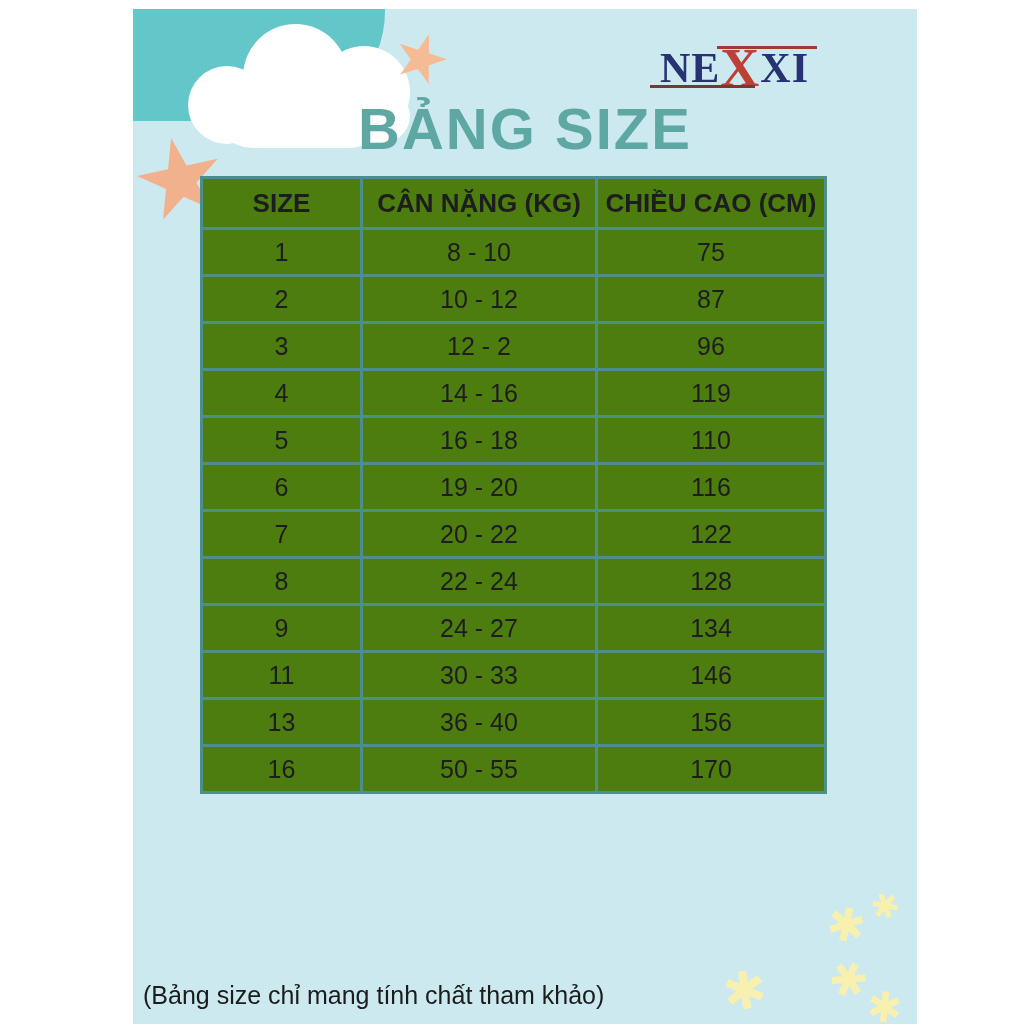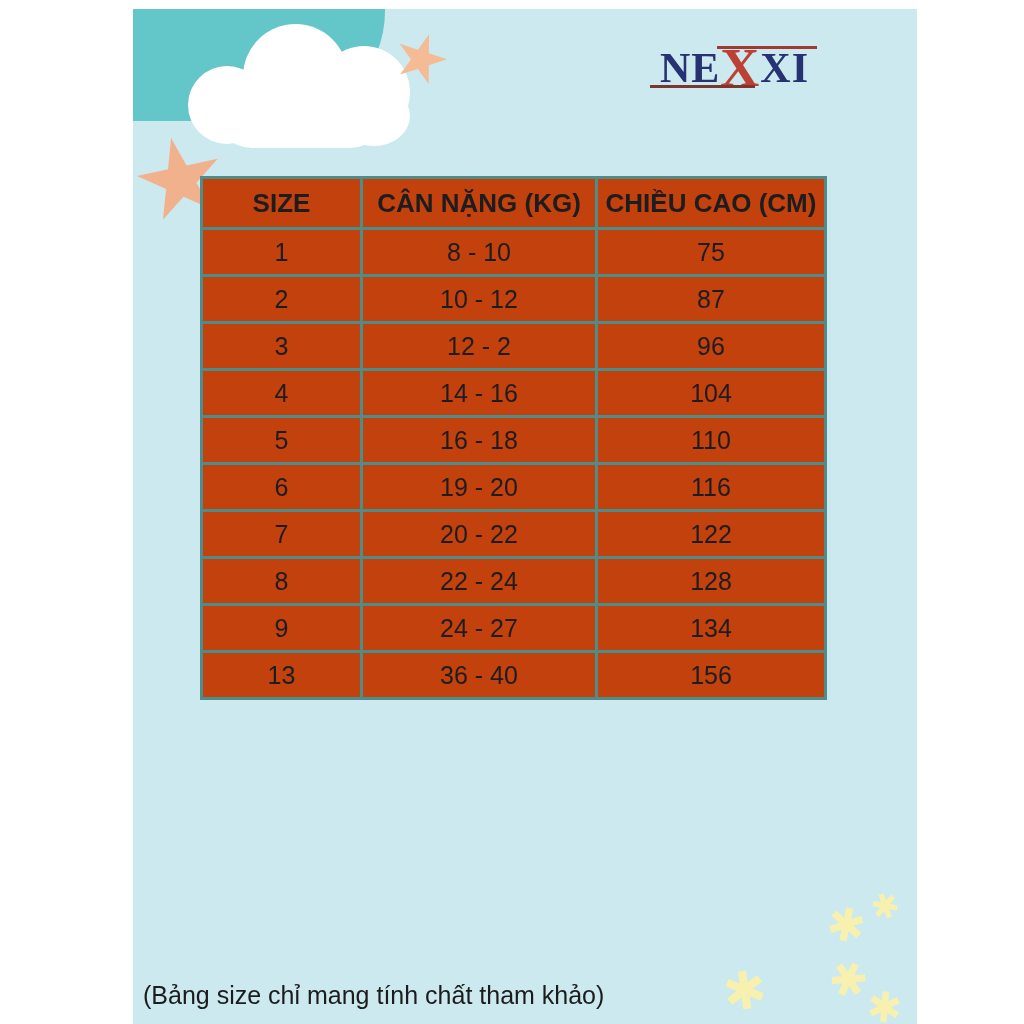--- a/index.html
+++ b/index.html
@@ -66,21 +66,21 @@
   
   table.size-table {
     position: absolute; left: 67px; top: 167px; width: 624px;
     border-collapse: collapse; table-layout: fixed;
   }
   .size-table col.c1 { width: 160px; }
   .size-table col.c2 { width: 235px; }
   .size-table col.c3 { width: 229px; }
   .size-table th, .size-table td {
     border: 3px solid #4d8d8b; text-align: center; vertical-align: middle;
-    color: #1d1d1f; background: #c2410c;
+    color: #1d1d1f; background: #4d7c0f;
   }
   .size-table th { height: 51px; font-size: 26px; font-weight: bold; }
   .size-table td { height: 47px; font-size: 25px; font-weight: 500; }
 
   
   .footer-note {
     position: absolute; left: 0; top: 972px; width: 100%; 
     font-size: 25px; color: #1c1c1c; font-weight: 500; margin-left: 10px;
   }
 </style>
@@ -101,20 +101,21 @@
 
   <div class="star5 star-left"></div>
   <div class="star5 star-top"></div>
 
   <div class="logo">
     <span class="swash-bottom"></span>
     <span class="swash-top"></span>
     <span>NE</span><span class="lg-x">X</span><span>XI</span>
   </div>
 
+  <div class="title">BẢNG SIZE</div>
 
   <table class="size-table">
     <colgroup>
         <col class="c1">
         <col class="c2">
         <col class="c3">
       </colgroup>
     <thead>
       <tr>
         <th>SIZE</th>
@@ -134,21 +135,21 @@
           <td>87</td>
         </tr>
         <tr>
           <td>3</td>
           <td>12 - 2</td>
           <td>96</td>
         </tr>
         <tr>
           <td>4</td>
           <td>14 - 16</td>
-          <td>104</td>
+          <td>119</td>
         </tr>
         <tr>
           <td>5</td>
           <td>16 - 18</td>
           <td>110</td>
         </tr>
         <tr>
           <td>6</td>
           <td>19 - 20</td>
           <td>116</td>
@@ -162,23 +163,33 @@
           <td>8</td>
           <td>22 - 24</td>
           <td>128</td>
         </tr>
         <tr>
           <td>9</td>
           <td>24 - 27</td>
           <td>134</td>
         </tr>
         <tr>
+          <td>11</td>
+          <td>30 - 33</td>
+          <td>146</td>
+        </tr>
+        <tr>
           <td>13</td>
           <td>36 - 40</td>
           <td>156</td>
+        </tr>
+        <tr>
+          <td>16</td>
+          <td>50 - 55</td>
+          <td>170</td>
         </tr>
       </tbody>
   </table>
 
   <div class="footer-note">(Bảng size chỉ mang tính chất tham khảo)</div>
 
   <div class="ystar y1">✱</div>
   <div class="ystar y2">✱</div>
   <div class="ystar y3">✱</div>
   <div class="ystar y4">✱</div>

